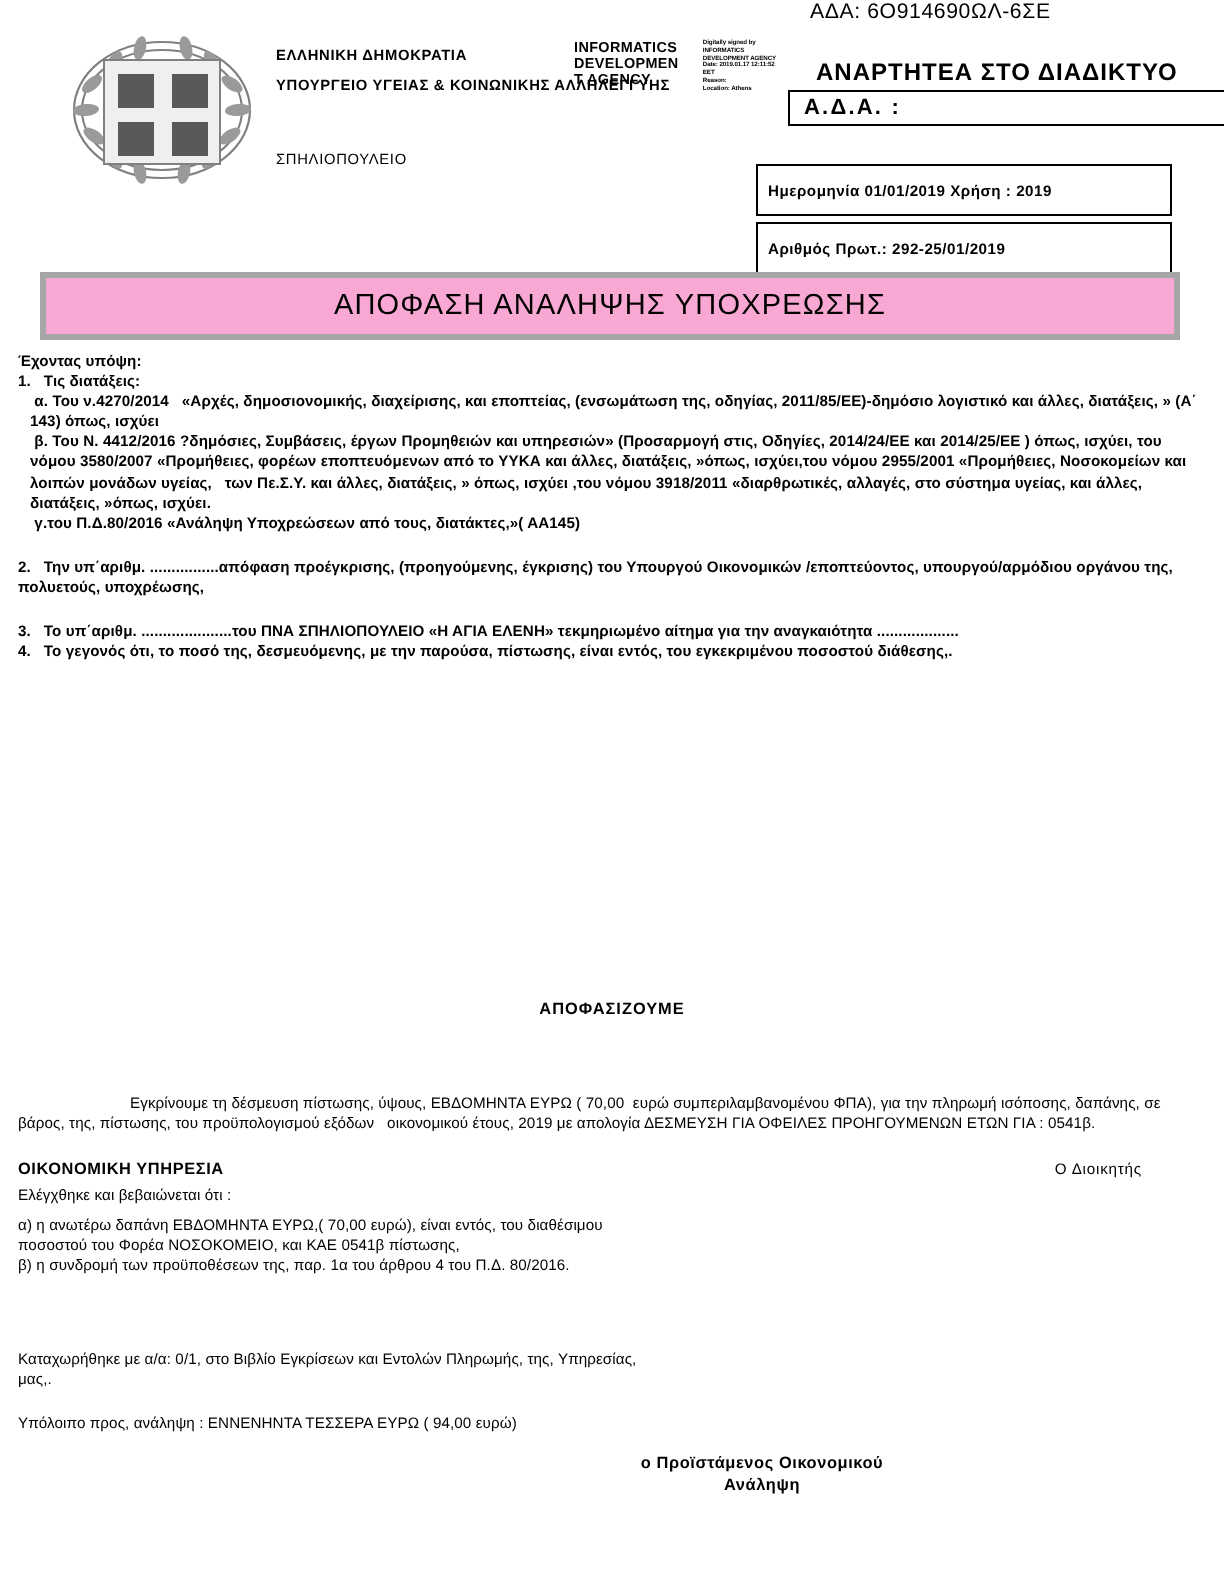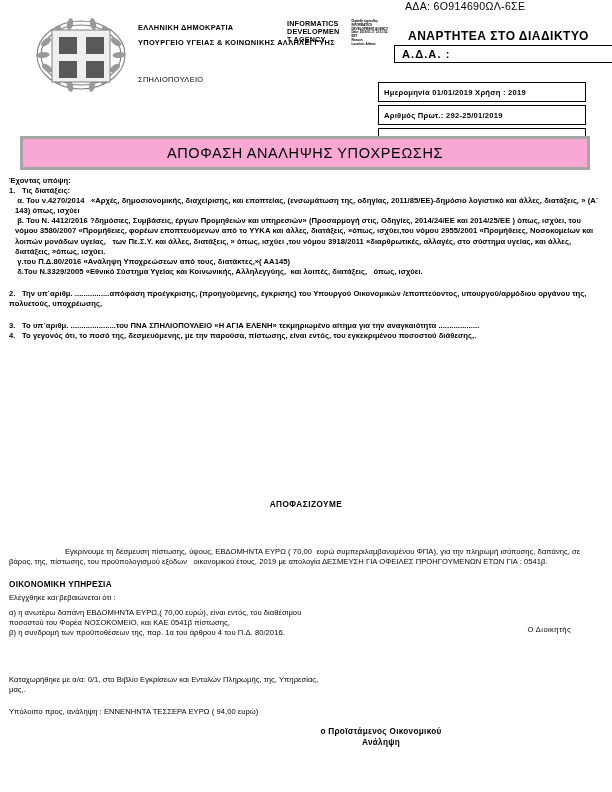--- a/index.html
+++ b/index.html
@@ -102,21 +102,21 @@
     padding-left: 7px;
   }
 
   .info-boxes {
     position: absolute;
     left: 378px; top: 82px;
     width: 208px;
   }
   .info-box {
     border: 1.1px solid #000;
-    height: 20px;
+    height: 26px;
     margin-bottom: 3px;
     font-size: 7.6px;
     font-weight: bold;
     letter-spacing: 0.25px;
     display: flex;
     align-items: center;
     padding-left: 5px;
     white-space: nowrap;
   }
 
@@ -264,40 +264,39 @@
   <div class="title-band">
     <div class="title-text">ΑΠΟΦΑΣΗ ΑΝΑΛΗΨΗΣ ΥΠΟΧΡΕΩΣΗΣ</div>
   </div>
 
   <div class="body-area">
     <div class="bt">Έχοντας υπόψη:</div>
     <div class="bt">1.   Τις διατάξεις:</div>
     <div class="bt indent2"> α. Του ν.4270/2014   «Αρχές, δημοσιονομικής, διαχείρισης, και εποπτείας, (ενσωμάτωση της, οδηγίας, 2011/85/ΕΕ)-δημόσιο λογιστικό και άλλες, διατάξεις, » (Α΄ 143) όπως, ισχύει</div>
     <div class="bt indent2"> β. Του Ν. 4412/2016 ?δημόσιες, Συμβάσεις, έργων Προμηθειών και υπηρεσιών» (Προσαρμογή στις, Οδηγίες, 2014/24/ΕΕ και 2014/25/ΕΕ ) όπως, ισχύει, του νόμου 3580/2007 «Προμήθειες, φορέων εποπτευόμενων από το ΥΥΚΑ και άλλες, διατάξεις, »όπως, ισχύει,του νόμου 2955/2001 «Προμήθειες, Νοσοκομείων και λοιπών μονάδων υγείας,   των Πε.Σ.Υ. και άλλες, διατάξεις, » όπως, ισχύει ,του νόμου 3918/2011 «διαρθρωτικές, αλλαγές, στο σύστημα υγείας, και άλλες, διατάξεις, »όπως, ισχύει.</div>
     <div class="bt indent2"> γ.του Π.Δ.80/2016 «Ανάληψη Υποχρεώσεων από τους, διατάκτες,»( ΑΑ145)</div>
-    <div class="bt indent2"> δ.Του Ν.3329/2005 «Εθνικό Σύστημα Υγείας και Κοινωνικής, Αλληλεγγύης,  και λοιπές, διατάξεις,   όπως, ισχύει.</div>
     <div class="gap-md"></div>
     <div class="bt">2.   Την υπ΄αριθμ. ................απόφαση προέγκρισης, (προηγούμενης, έγκρισης) του Υπουργού Οικονομικών /εποπτεύοντος, υπουργού/αρμόδιου οργάνου της, πολυετούς, υποχρέωσης,</div>
     <div class="gap-md"></div>
     <div class="bt">3.   Το υπ΄αριθμ. .....................του ΠΝΑ ΣΠΗΛΙΟΠΟΥΛΕΙΟ «Η ΑΓΙΑ ΕΛΕΝΗ» τεκμηριωμένο αίτημα για την αναγκαιότητα ...................</div>
     <div class="bt">4.   Το γεγονός ότι, το ποσό της, δεσμευόμενης, με την παρούσα, πίστωσης, είναι εντός, του εγκεκριμένου ποσοστού διάθεσης,.</div>
   </div>
 
   <div style="position:absolute; left:9px; top:500px; width:594px;">
     <div class="decide-head">ΑΠΟΦΑΣΙΖΟΥΜΕ</div>
     <div style="height:18px"></div>
     <div class="bt decide-body">
       <span class="first" style="display:block; text-indent:56px;">Εγκρίνουμε τη δέσμευση πίστωσης, ύψους, ΕΒΔΟΜΗΝΤΑ ΕΥΡΩ ( 70,00  ευρώ συμπεριλαμβανομένου ΦΠΑ), για την πληρωμή ισόποσης, δαπάνης, σε βάρος, της, πίστωσης, του προϋπολογισμού εξόδων   οικονομικού έτους, 2019 με απολογία ΔΕΣΜΕΥΣΗ ΓΙΑ ΟΦΕΙΛΕΣ ΠΡΟΗΓΟΥΜΕΝΩΝ ΕΤΩΝ ΓΙΑ : 0541β.</span>
     </div>
   </div>
 
   <div style="position:absolute; left:9px; top:580px; width:594px;">
     <div style="position:relative;">
       <div class="fin-head">ΟΙΚΟΝΟΜΙΚΗ ΥΠΗΡΕΣΙΑ</div>
-      <div class="dioikitis" style="top:0;margin-top:45px;">Ο  Διοικητής</div>
+      <div class="dioikitis" style="top:0;">Ο  Διοικητής</div>
     </div>
     <div style="height:4px"></div>
     <div class="bt">Ελέγχθηκε και βεβαιώνεται ότι :</div>
     <div style="height:5px"></div>
     <div class="bt" style="width:310px;">α) η ανωτέρω δαπάνη ΕΒΔΟΜΗΝΤΑ ΕΥΡΩ,( 70,00 ευρώ), είναι εντός, του διαθέσιμου ποσοστού του Φορέα ΝΟΣΟΚΟΜΕΙΟ, και ΚΑΕ 0541β πίστωσης,</div>
     <div class="bt" style="width:310px;">β) η συνδρομή των προϋποθέσεων της, παρ. 1α του άρθρου 4 του Π.Δ. 80/2016.</div>
   </div>
 
   <div style="position:absolute; left:9px; top:675px; width:594px;">
     <div class="bt" style="width:320px;">Καταχωρήθηκε με α/α: 0/1, στο Βιβλίο Εγκρίσεων και Εντολών Πληρωμής, της, Υπηρεσίας, μας,.</div>

